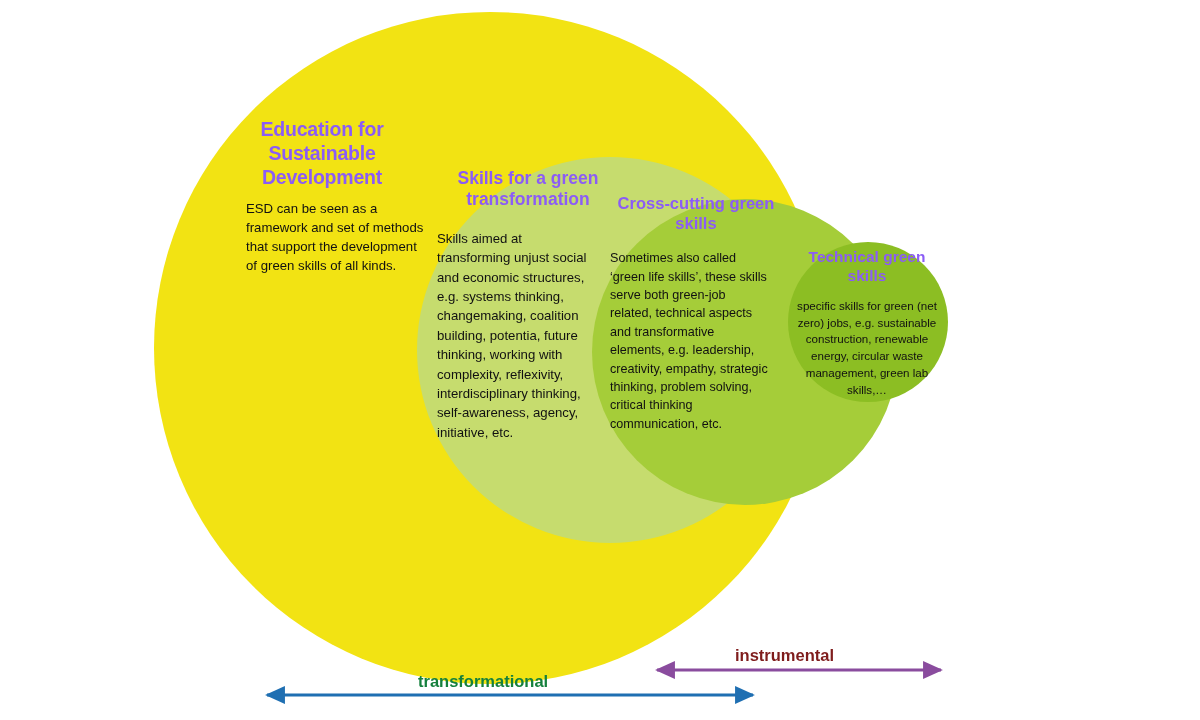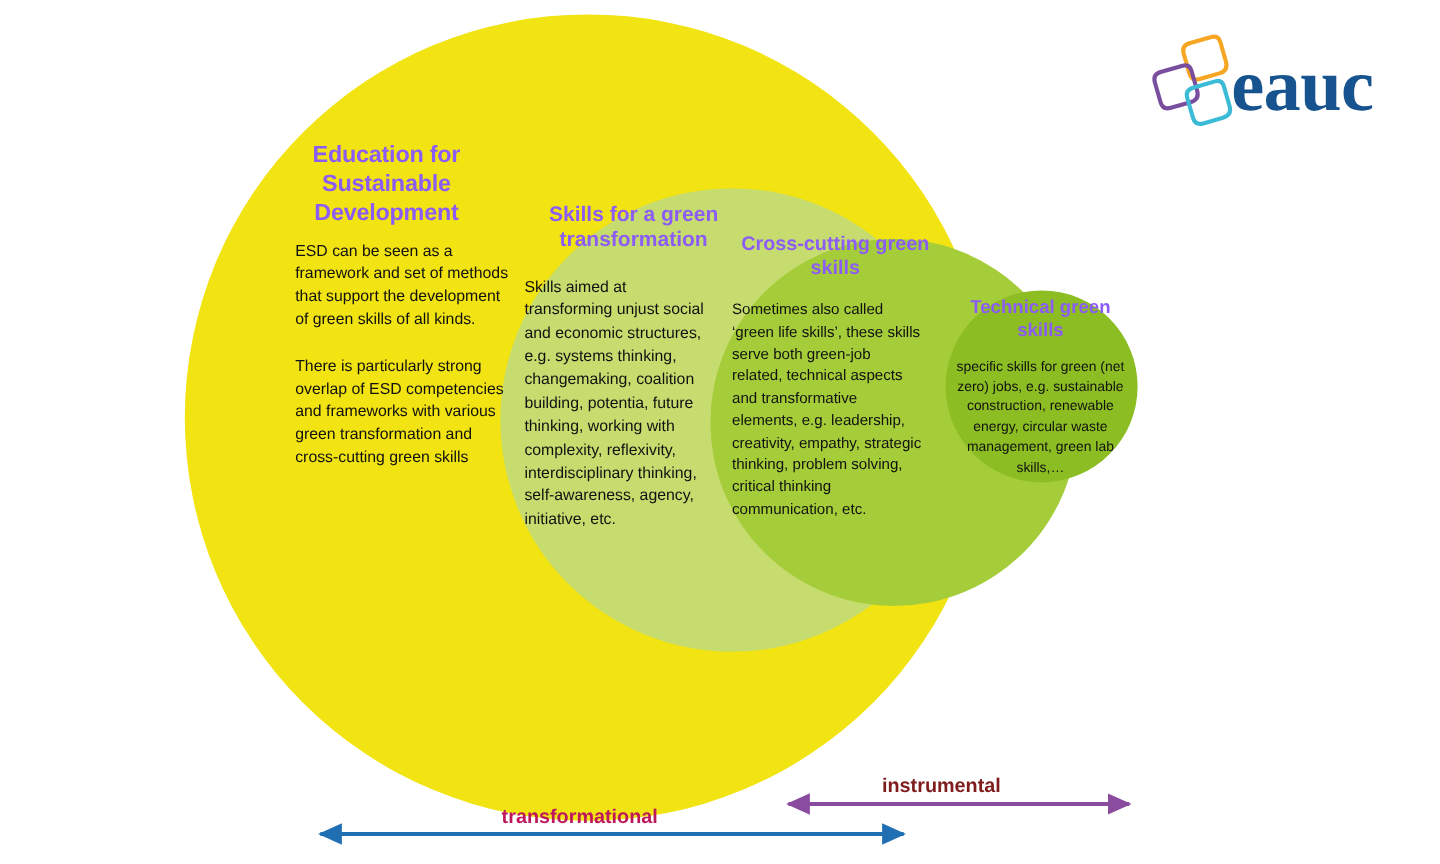--- a/index.html
+++ b/index.html
@@ -131,21 +131,21 @@
   
   .arrow-label {
     position: absolute;
     font-weight: bold;
     font-size: 16.5px;
     white-space: nowrap;
   }
   #label-transformational {
     left: 418px;
     top: 672px;
-    color: #be185d;
+    color: #15803d;
   }
   #label-instrumental {
     left: 735px;
     top: 646px;
     color: #7f1d1d;
   }
 
   
   #logo {
     position: absolute;
@@ -165,21 +165,20 @@
     <circle cx="490" cy="348" r="336" fill="#F2E313"></circle>
     <circle cx="610" cy="350" r="193" fill="#C6DC6E"></circle>
     <circle cx="745" cy="352" r="153" fill="#A5CD39"></circle>
     <circle cx="868" cy="322" r="80" fill="#8CBE23"></circle>
   </svg>
 
   <div class="block" id="block-esd">
     <div class="title">Education for Sustainable Development</div>
     <div class="body">
       <p class="p1">ESD can be seen as a framework and set of methods that support the development of green skills of all kinds.</p>
-      <p class="p3">There is particularly strong overlap of ESD competencies and frameworks with various green transformation and cross-cutting green skills</p>
     </div>
   </div>
 
   <div class="block" id="block-cross">
     <div class="title">Cross-cutting green skills</div>
     <div class="body">
       <p>Sometimes also called ‘green life skills’, these skills serve both green-job related, technical aspects and transformative elements, e.g. leadership, creativity, empathy, strategic thinking, problem solving, critical thinking communication, etc.</p>
     </div>
   </div>
 
@@ -214,32 +213,14 @@
     </defs>
 
     <line x1="267" y1="695" x2="753" y2="695" stroke="#1F6FB2" stroke-width="3.2" marker-start="url(#mk-blue-start)" marker-end="url(#mk-blue-end)"></line>
 
     <line x1="657" y1="670" x2="941" y2="670" stroke="#8A4C9E" stroke-width="3.2" marker-start="url(#mk-purple-start)" marker-end="url(#mk-purple-end)"></line>
   </svg>
 
   <div class="arrow-label" id="label-transformational">transformational</div>
   <div class="arrow-label" id="label-instrumental">instrumental</div>
 
-  <div id="logo">
-    <svg viewBox="0 0 226 92" width="226" height="92">
-
-      <g>
-        <path d="M37 11 L56 11 Q62 11 62 17 L62 34 Q62 42 54 42 L37 42 Q30 42 30 35 L30 18 Q30 11 37 11 Z" transform="rotate(-16 46 26)" fill="none" stroke="#F6A623" stroke-width="3.4" stroke-linejoin="round"></path>
-      </g>
-
-      <g>
-        <path d="M13 35 L32 35 Q38 35 38 41 L38 58 Q38 66 30 66 L13 66 Q6 66 6 59 L6 42 Q6 35 13 35 Z" transform="rotate(-16 22 50)" fill="none" stroke="#7A4E9E" stroke-width="3.4" stroke-linejoin="round"></path>
-      </g>
-
-      <g>
-        <path d="M40 48 L59 48 Q65 48 65 54 L65 71 Q65 79 57 79 L40 79 Q33 79 33 72 L33 55 Q33 48 40 48 Z" transform="rotate(-16 49 63)" fill="none" stroke="#3BBBD6" stroke-width="3.4" stroke-linejoin="round"></path>
-      </g>
-
-      <text id="logo-wordmark" x="68" y="70" font-family="'Liberation Serif', serif" font-size="62" font-weight="bold" fill="#17548F" letter-spacing="-0.5">eauc</text>
-    </svg>
-  </div>
 
 </div>
 
 </body></html>

